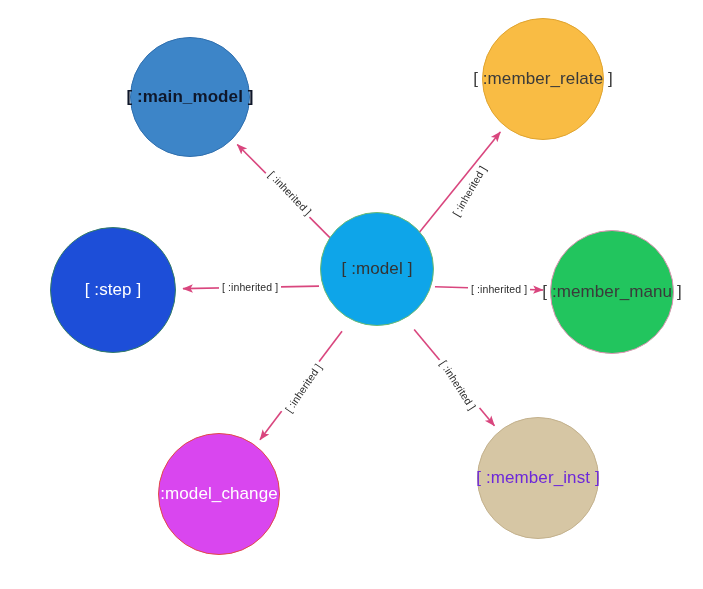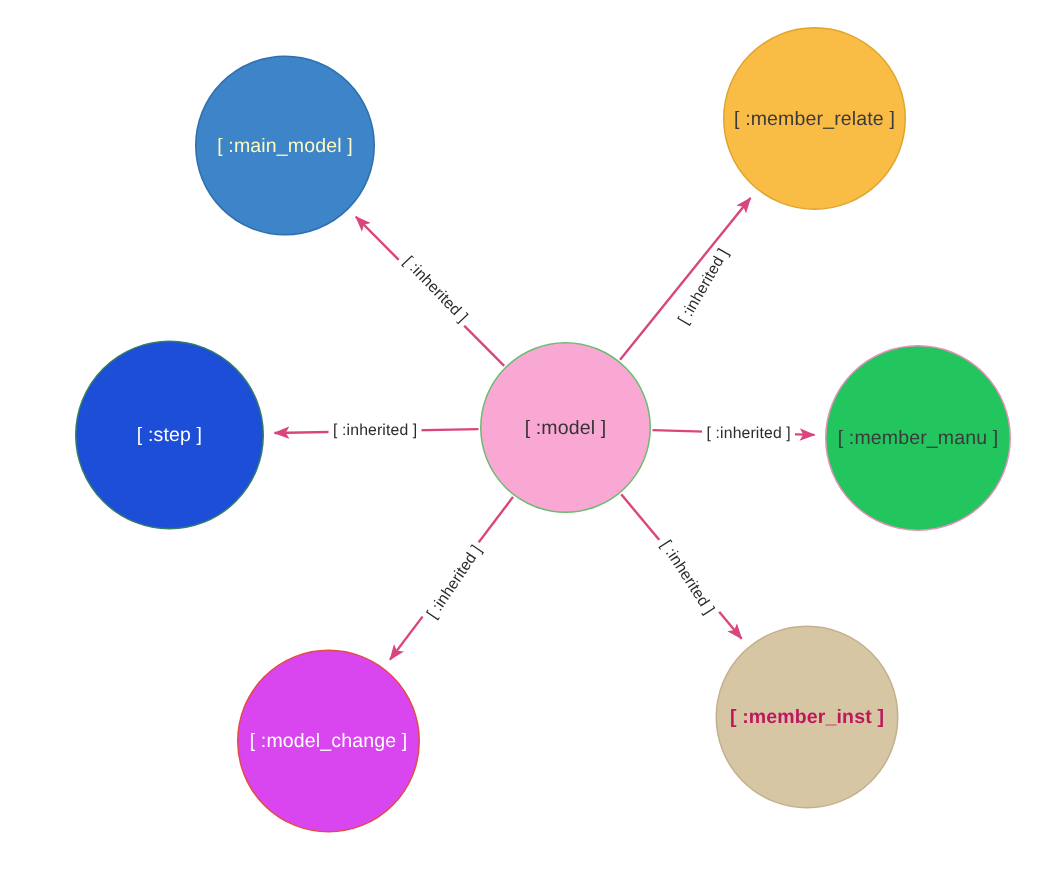--- a/index.html
+++ b/index.html
@@ -30,21 +30,21 @@
     box-sizing: border-box;
     display: flex;
     align-items: center;
     justify-content: center;
     text-align: center;
     line-height: 1.1;
     white-space: nowrap;
     z-index: 3;
   }
   .node-label {
-    font-size: 13px;
+    font-size: 17px;
     letter-spacing: 0.1px;
     pointer-events: none;
   }
   .edge-label {
     position: absolute;
     font-size: 10.5px;
     color: #2b2b2b;
     background: #ffffff;
     padding: 1px 3px;
     white-space: nowrap;
@@ -66,40 +66,40 @@
       </defs>
       <line x1="336.09731797150357" y1="243.87858705156506" x2="237.24964992947005" y2="144.50232185422658" stroke="#d9467e" stroke-width="1.6" marker-end="url(#arrowhead)"></line>
       <line x1="413.3924990921248" y1="239.83822401820657" x2="500.33293209888814" y2="131.94828908210266" stroke="#d9467e" stroke-width="1.6" marker-end="url(#arrowhead)"></line>
       <line x1="319.0103995209884" y1="286.09828788786007" x2="182.9874488539795" y2="288.6744801353413" stroke="#d9467e" stroke-width="1.6" marker-end="url(#arrowhead)"></line>
       <line x1="434.9742860103084" y1="286.72689362583895" x2="543.03059078084" y2="289.94559206581226" stroke="#d9467e" stroke-width="1.6" marker-end="url(#arrowhead)"></line>
       <line x1="342.0231555322904" y1="331.26683856804624" x2="260.0073348931768" y2="439.756120299532" stroke="#d9467e" stroke-width="1.6" marker-end="url(#arrowhead)"></line>
       <line x1="414.1533886959738" y1="329.5379131572853" x2="494.44085463230664" y2="425.78313629835515" stroke="#d9467e" stroke-width="1.6" marker-end="url(#arrowhead)"></line>
     </svg>
 
   <div id="node-layer">
-      <div class="node" style="left: 320px; top: 228px; width: 114px; height: 114px; background: #f9a8d4; border: 1.5px solid rgb(108, 187, 114);">
+      <div class="node" style="left: 320px; top: 212px; width: 114px; height: 114px; background: #0ea5e9; border: 1.5px solid rgb(108, 187, 114);">
         <span class="node-label" style="color: rgb(51, 51, 51);">[ :model ]</span>
       </div>
       <div class="node" style="left: 130px; top: 37px; width: 120px; height: 120px; background: rgb(61, 133, 200); border: 1.5px solid rgb(47, 111, 174);">
-        <span class="node-label" style="color: #fef9c3;">[ :main_model ]</span>
+        <span class="node-label" style="color: #0f172a; font-weight: bold;">[ :main_model ]</span>
       </div>
       <div class="node" style="left: 482px; top: 18px; width: 122px; height: 122px; background: rgb(249, 188, 68); border: 1.5px solid rgb(224, 164, 47);">
         <span class="node-label" style="color: rgb(58, 58, 58);">[ :member_relate ]</span>
       </div>
       <div class="node" style="left: 50px; top: 227px; width: 126px; height: 126px; background: #1d4ed8; border: 1.5px solid rgb(51, 124, 104);">
         <span class="node-label" style="color: rgb(255, 255, 255);">[ :step ]</span>
       </div>
       <div class="node" style="left: 550px; top: 230px; width: 124px; height: 124px; background: #22c55e; border: 1.5px solid rgb(225, 147, 180);">
         <span class="node-label" style="color: rgb(58, 58, 58);">[ :member_manu ]</span>
       </div>
       <div class="node" style="left: 158px; top: 433px; width: 122px; height: 122px; background: #d946ef; border: 1.5px solid rgb(226, 75, 72);">
         <span class="node-label" style="color: rgb(255, 255, 255);">[ :model_change ]</span>
       </div>
       <div class="node" style="left: 477px; top: 417px; width: 122px; height: 122px; background: rgb(214, 198, 164); border: 1.5px solid rgb(195, 177, 141);">
-        <span class="node-label" style="color: #be185d; font-weight: bold;">[ :member_inst ]</span>
+        <span class="node-label" style="color: #6d28d9;">[ :member_inst ]</span>
       </div>
     </div>
   <div id="label-layer">
       <div class="edge-label" style="left: 259px; top: 186px; transform: rotate(46deg);">[ :inherited ]</div>
       <div class="edge-label" style="left: 438px; top: 184px; transform: rotate(-60deg);">[ :inherited ]</div>
       <div class="edge-label" style="left: 219px; top: 280px; transform: rotate(0deg);">[ :inherited ]</div>
       <div class="edge-label" style="left: 468px; top: 282px; transform: rotate(0deg);">[ :inherited ]</div>
       <div class="edge-label" style="left: 272px; top: 381px; transform: rotate(-56deg);">[ :inherited ]</div>
       <div class="edge-label" style="left: 427px; top: 378px; transform: rotate(57deg);">[ :inherited ]</div>
     </div>

